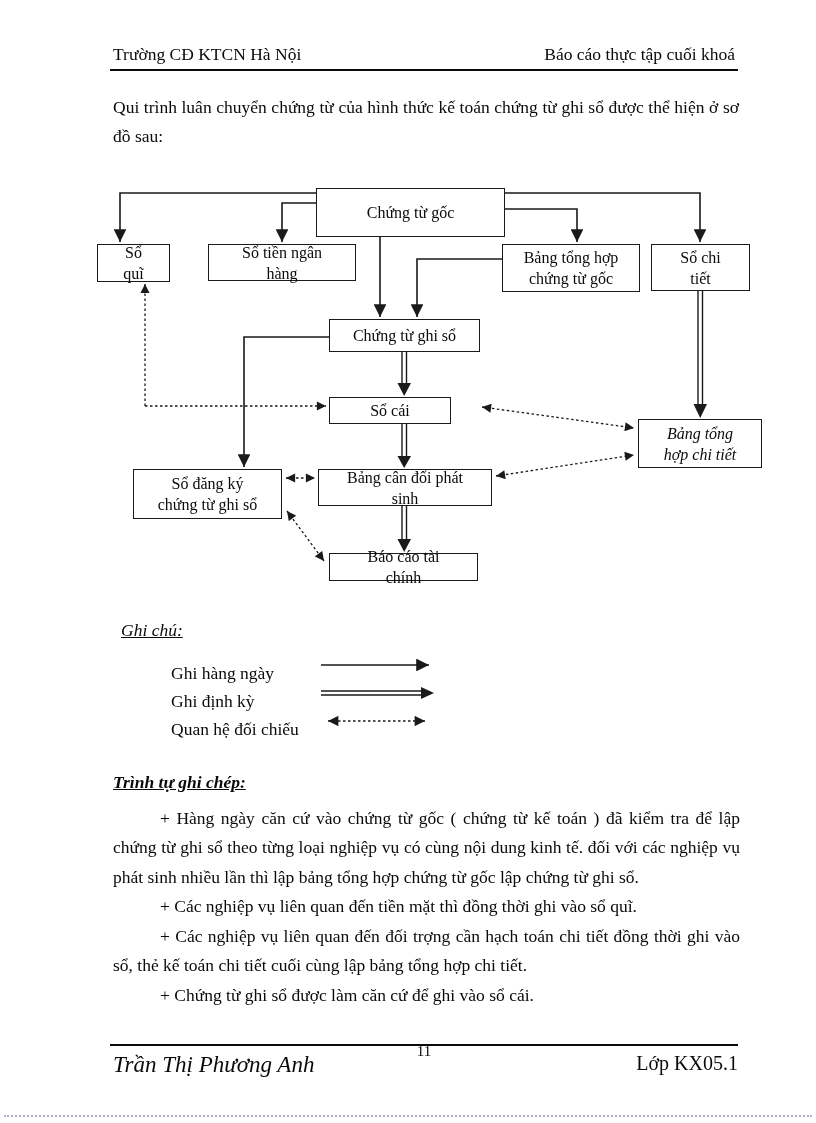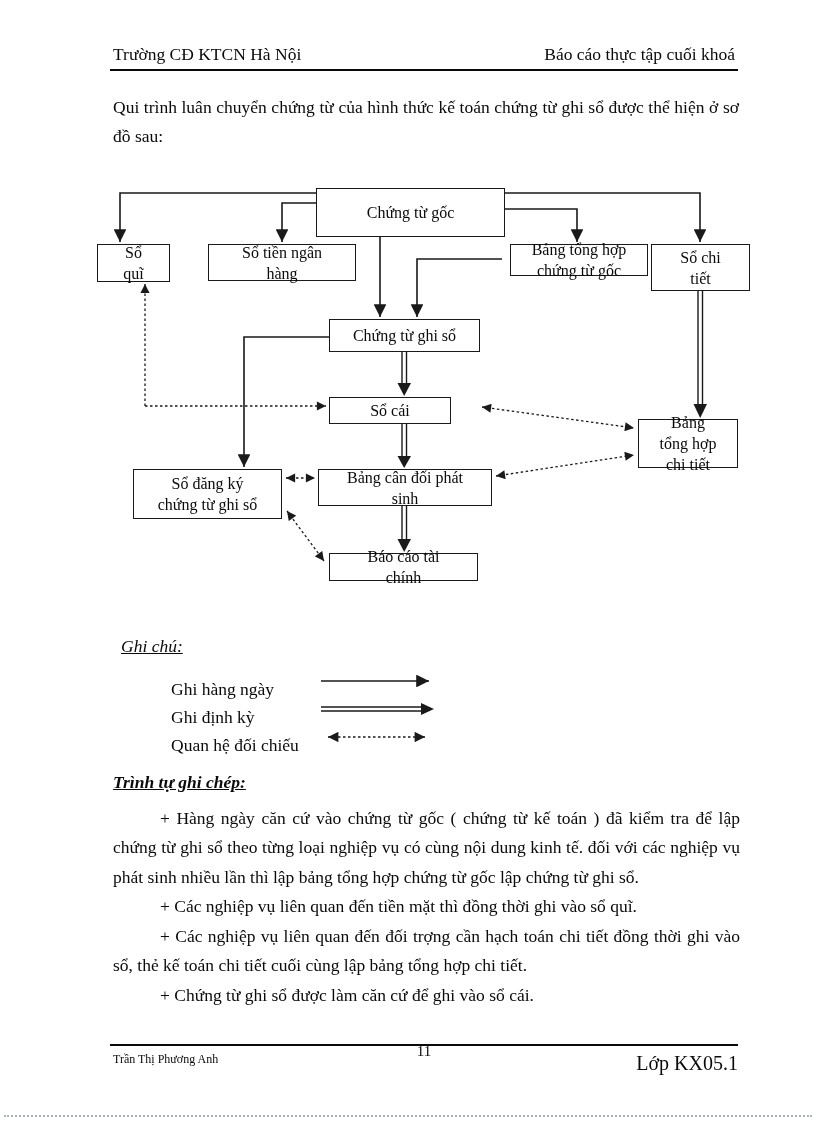--- a/index.html
+++ b/index.html
@@ -26,48 +26,48 @@
   .diagram { position:absolute; top:185px; left:0; width:816px; height:400px; }
   .diagram svg.connectors { position:absolute; top:0; left:0; }
   .dbox {
     position:absolute; border:1px solid #1a1a1a; background:#fff;
     display:flex; align-items:center; justify-content:center; text-align:center;
     font-size:16px; line-height:21px; padding:1px 18px;
   }
   .b-chung-tu-goc        { left:316px; top:3px;   width:189px; height:49px; }
   .b-so-qui              { left:97px;  top:59px;  width:73px;  height:38px;text-align:center; }
   .b-so-tien-ngan-hang   { left:208px; top:59px;  width:148px; height:37px; }
-  .b-bth-chung-tu-goc    { left:502px; top:59px;  width:138px; height:32px;margin-left:8px; }
+  .b-bth-chung-tu-goc    { left:502px; top:59px;  width:138px; height:48px; }
   .b-so-chi-tiet         { left:651px; top:59px;  width:99px;  height:47px; }
   .b-chung-tu-ghi-so     { left:329px; top:134px; width:151px; height:33px; }
   .b-so-cai              { left:329px; top:212px; width:122px; height:27px; }
-  .b-bth-chi-tiet        { left:638px; top:234px; width:100px; height:49px; }
+  .b-bth-chi-tiet        { left:638px; top:234px; width:124px; height:49px;font-style:italic; }
   .b-so-dang-ky          { left:133px; top:284px; width:149px; height:50px; }
   .b-bang-can-doi        { left:318px; top:284px; width:174px; height:37px; }
   .b-bao-cao-tai-chinh   { left:329px; top:368px; width:149px; height:28px; }
   
   .legend { position:absolute; top:620px; left:121px; font-size:17.5px; }
-  .legend-title { font-style:italic; text-decoration:underline; margin:16px 0 10px 0; }
+  .legend-title { font-style:italic; text-decoration:underline; margin:0 0 10px 0; }
   .legend-row { display:flex; align-items:center; height:28px; margin-left:50px; }
   .legend-row .lbl { width:148px;margin-top:16px; }
   .legend-row svg { display:block; }
   
   .body-text {
     position:absolute; top:768px; left:113px; width:627px;
     font-size:17.5px; line-height:29.5px; text-align:justify;
   }
   .body-heading {
     font-weight:bold; font-style:italic; text-decoration:underline;
     margin:0 0 6px 0;
   }
   .body-text p.para { margin:0; text-indent:47px; }
   
   .footer-rule { position:absolute; top:1044px; left:110px; width:628px; border-top:2px solid #0a0a0a; }
   .footer-page { position:absolute; top:1043px; left:110px; width:628px; text-align:center; font-size:15px; }
-  .footer-left { position:absolute; top:1052px; left:113px; font-size:12px; }
+  .footer-left { position:absolute; top:1052px; left:113px; font-size:23px;font-style:italic; }
   .footer-right { position:absolute; top:1052px; right:78px; font-size:20px; }
   .bottom-dotted { position:absolute; top:1115px; left:4px; right:4px; border-top:2px dotted #aab3c6; }
   .stroke { stroke:#1a1a1a; fill:none; }
 </style>
 </head>
 <body>
 
 <div class="page-header">
   <span>Trường CĐ KTCN Hà Nội</span>
   <span>Báo cáo thực tập cuối khoá</span>

